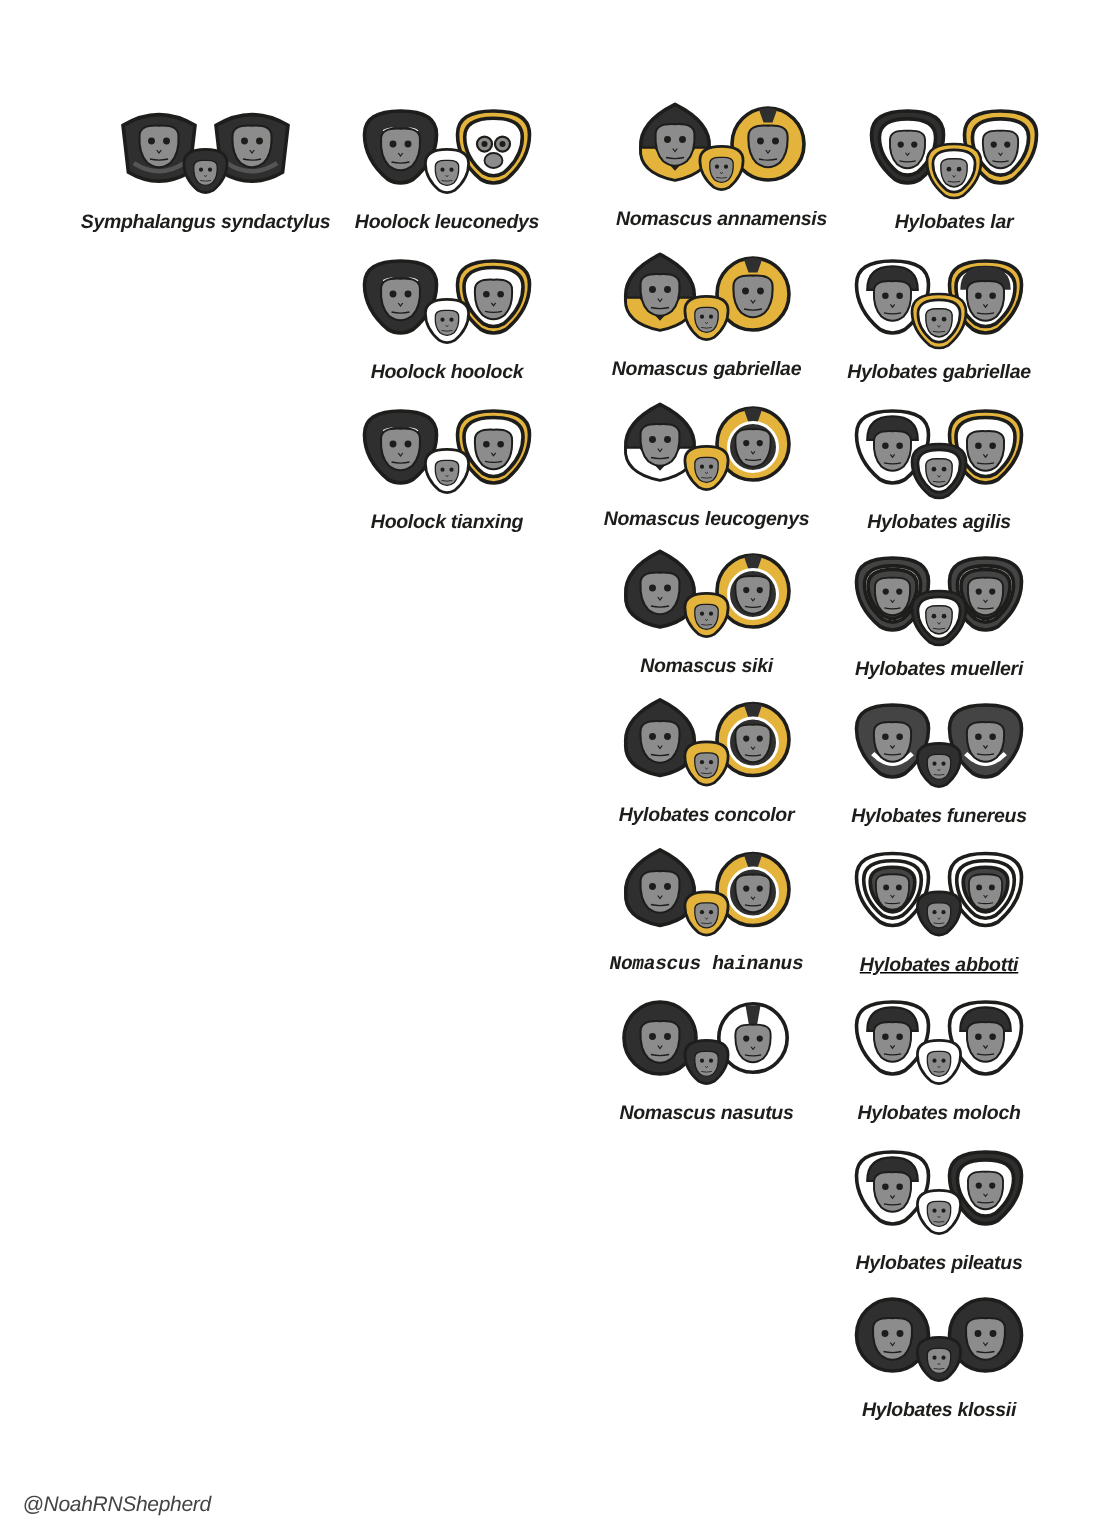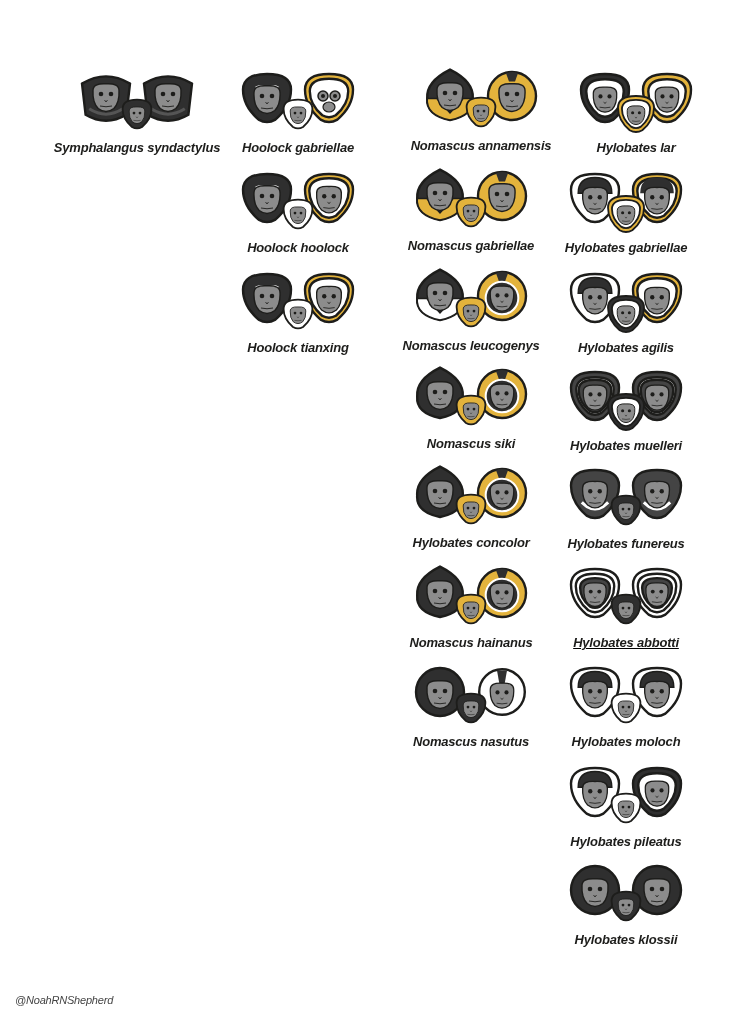--- a/index.html
+++ b/index.html
@@ -2,21 +2,21 @@
 <html><head>
 <meta charset="utf-8">
 <style>
   html, body { margin: 0; padding: 0; background: #ffffff; }
   body { width: 746px; height: 1023px; position: relative; overflow: hidden;
          font-family: "Liberation Sans", "DejaVu Sans", sans-serif; }
   .species { position: absolute; width: 170px; text-align: center; }
   .species svg { display: block; margin: 0 auto; overflow: visible; }
   .label { display: block; font-style: italic; font-weight: bold; font-size: 13px;
            color: #1d1d1b; letter-spacing: -0.2px; margin-top: 4px; white-space: nowrap; }
-  .credit { position: absolute; left: 15px; top: 994px; font-style: italic; font-size: 11px;
+  .credit { position: absolute; left: 15px; top: 994px; font-style: italic; font-size: 14px;
             color: #444; letter-spacing: -0.2px; }
 </style>
 </head>
 <body>
 
 <div id="chart">
     <div class="species" style="left: 52px; top: 72px;">
       <svg width="130" height="64" viewBox="0 0 130 64">
         <g>
           <path d="M10 11.600000000000001 Q34 -2.799999999999997 58 11.600000000000001 L54.4 42.8 Q34 54.8 13.600000000000001 42.8 Z" fill="#2f2f2f" stroke="#1d1d1b" stroke-width="2.4"></path>
@@ -90,21 +90,21 @@
       Q50.6 47.04 50.6 36.96 Z" fill="#ffffff" stroke="#1d1d1b" stroke-width="1.7999999999999998"></path>
     <path d="M57.2 39 Q57.2 34.5 65 34.95 Q72.8 34.5 72.8 39
              Q73.19 46.2 69.68 49.8 Q65 53.400000000000006 60.32 49.8
              Q56.81 46.2 57.2 39 Z" fill="#8c8c8c" stroke="#1d1d1b" stroke-width="0.8400000000000001"></path>
     <circle cx="62" cy="41.1" r="1.3800000000000001" fill="#1d1d1b"></circle>
     <circle cx="68" cy="41.1" r="1.3800000000000001" fill="#1d1d1b"></circle>
     <path d="M64.1 44.7 l0.9000000000000001 1.2000000000000002 l0.9000000000000001 -1.2000000000000002" fill="none" stroke="#1d1d1b" stroke-width="0.4800000000000001"></path>
     <path d="M61.4 48.3 Q65 49.2 68.6 48.3" fill="none" stroke="#1d1d1b" stroke-width="0.5400000000000001"></path>
         </g>
       </svg>
-      <span class="label">Hoolock gabriellae</span>
+      <span class="label">Hoolock leuconedys</span>
     </div>
     <div class="species" style="left: 213px; top: 172px;">
       <svg width="130" height="64" viewBox="0 0 130 64">
         <g>
           <path d="M10 17.6 Q10 2 34 2 Q58 2 58 17.6
       Q58 34.4 42.4 47.6 Q34 52.400000000000006 25.6 47.6
       Q10 34.4 10 17.6 Z" fill="#2f2f2f" stroke="#1d1d1b" stroke-width="2.4"></path>
           <path d="M23 16 q5 -3 9 0" stroke="#fff" stroke-width="3" fill="none"></path>
           <path d="M36 16 q5 -3 9 0" stroke="#fff" stroke-width="3" fill="none"></path>
     <path d="M21 20.5 Q21 13 34 13.75 Q47 13 47 20.5
@@ -385,21 +385,21 @@
              Q73.19 46.2 69.68 49.8 Q65 53.400000000000006 60.32 49.8
              Q56.81 46.2 57.2 39 Z" fill="#8c8c8c" stroke="#1d1d1b" stroke-width="0.8400000000000001"></path>
     <circle cx="62" cy="41.1" r="1.3800000000000001" fill="#1d1d1b"></circle>
     <circle cx="68" cy="41.1" r="1.3800000000000001" fill="#1d1d1b"></circle>
     <path d="M64.1 44.7 l0.9000000000000001 1.2000000000000002 l0.9000000000000001 -1.2000000000000002" fill="none" stroke="#1d1d1b" stroke-width="0.4800000000000001"></path>
     <path d="M61.4 48.3 Q65 49.2 68.6 48.3" fill="none" stroke="#1d1d1b" stroke-width="0.5400000000000001"></path>
         </g>
       </svg>
       <span class="label">Hylobates concolor</span>
     </div>
-    <div class="species" style="left: 386px; top: 567px;">
+    <div class="species" style="left: 386px; top: 567px; font-family: Liberation Mono, monospace;">
       <svg width="130" height="64" viewBox="0 0 130 64">
         <g>
           <path d="M11.200000000000003 28.4 Q10 11.600000000000001 34 -0.40000000000000213 Q58 11.600000000000001 56.8 28.4
       Q58 45.2 34 50 Q10 45.2 11.200000000000003 28.4 Z" fill="#2f2f2f" stroke="#1d1d1b" stroke-width="2.4"></path>
     <path d="M21 20.5 Q21 13 34 13.75 Q47 13 47 20.5
              Q47.65 32.5 41.8 38.5 Q34 44.5 26.2 38.5
              Q20.35 32.5 21 20.5 Z" fill="#8c8c8c" stroke="#1d1d1b" stroke-width="1.4"></path>
     <circle cx="29" cy="24" r="2.3" fill="#1d1d1b"></circle>
     <circle cx="39" cy="24" r="2.3" fill="#1d1d1b"></circle>
     <path d="M32.5 30 l1.5 2 l1.5 -2" fill="none" stroke="#1d1d1b" stroke-width="0.8"></path>

